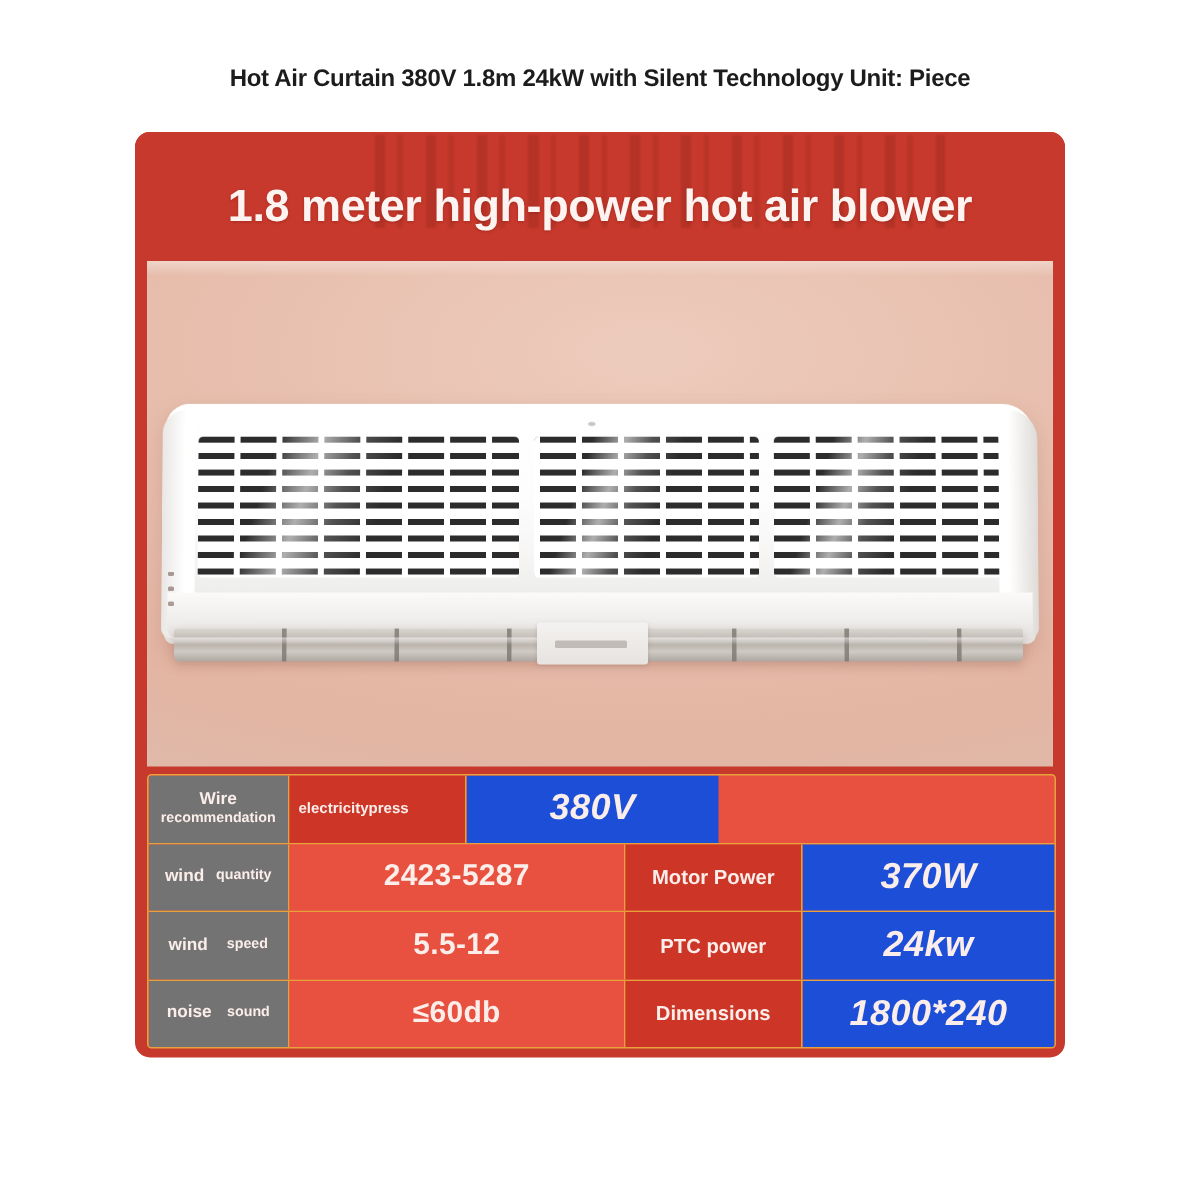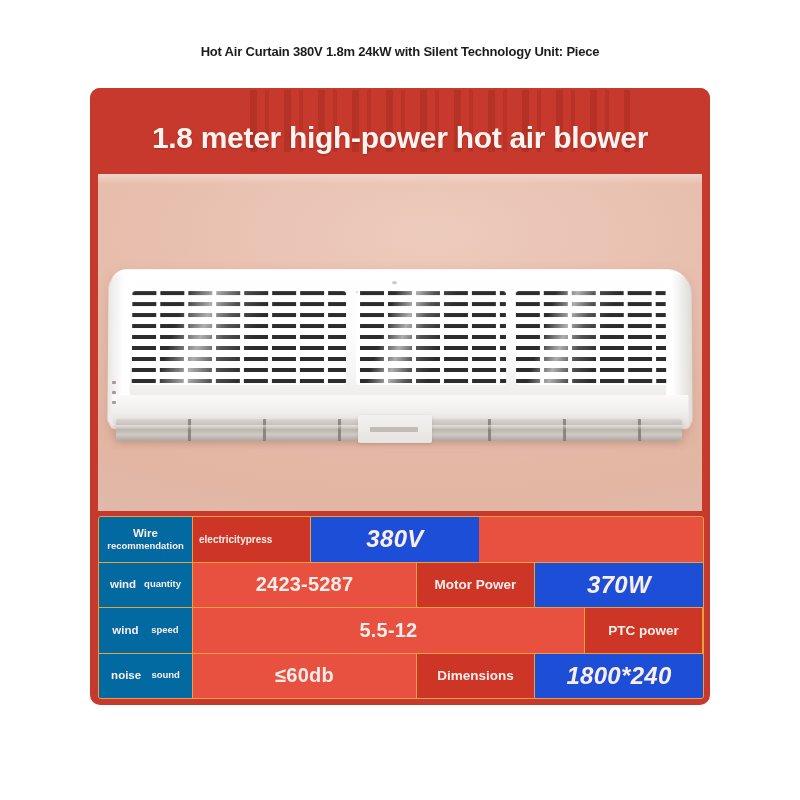--- a/index.html
+++ b/index.html
@@ -20,21 +20,21 @@
   }
 
   
   .page-title {
     position: absolute;
     top: 44px;
     left: 0;
     width: 800px;
     text-align: center;
     font-family: "Liberation Sans", sans-serif;
-    font-size: 13px;
+    font-size: 16px;
     font-weight: bold;
     letter-spacing: -0.2px;
     color: #1c1c1c;
     white-space: nowrap;
   }
 
   
   .product-card {
     position: absolute;
     left: 90px;
@@ -305,21 +305,21 @@
     display: flex;
     align-items: center;
     box-sizing: border-box;
     color: #fbeeea;
     font-family: "Liberation Sans", sans-serif;
     overflow: hidden;
   }
   .cell-label {
     width: 94px;
     flex: 0 0 94px;
-    background: #0369a1;
+    background: #737373;
     border-right: 1px solid #e8a23c;
     justify-content: space-around;
     padding: 0 7px;
     font-size: 11px;
     font-weight: bold;
     text-align: center;
     line-height: 1.15;
   }
   .cell-label.stacked {
     flex-direction: column;
@@ -465,20 +465,21 @@
         <div class="cell cell-value-right">370W</div>
       </div>
 
       <div class="spec-row">
         <div class="cell cell-label">
           <span class="lab-a">wind</span>
           <span class="lab-b">speed</span>
         </div>
         <div class="cell cell-value-wide">5.5-12</div>
         <div class="cell cell-label2">PTC power</div>
+        <div class="cell cell-value-right">24kw</div>
       </div>
 
       <div class="spec-row">
         <div class="cell cell-label">
           <span class="lab-a">noise</span>
           <span class="lab-b">sound</span>
         </div>
         <div class="cell cell-value-wide">≤60db</div>
         <div class="cell cell-label2">Dimensions</div>
         <div class="cell cell-value-right">1800*240</div>

